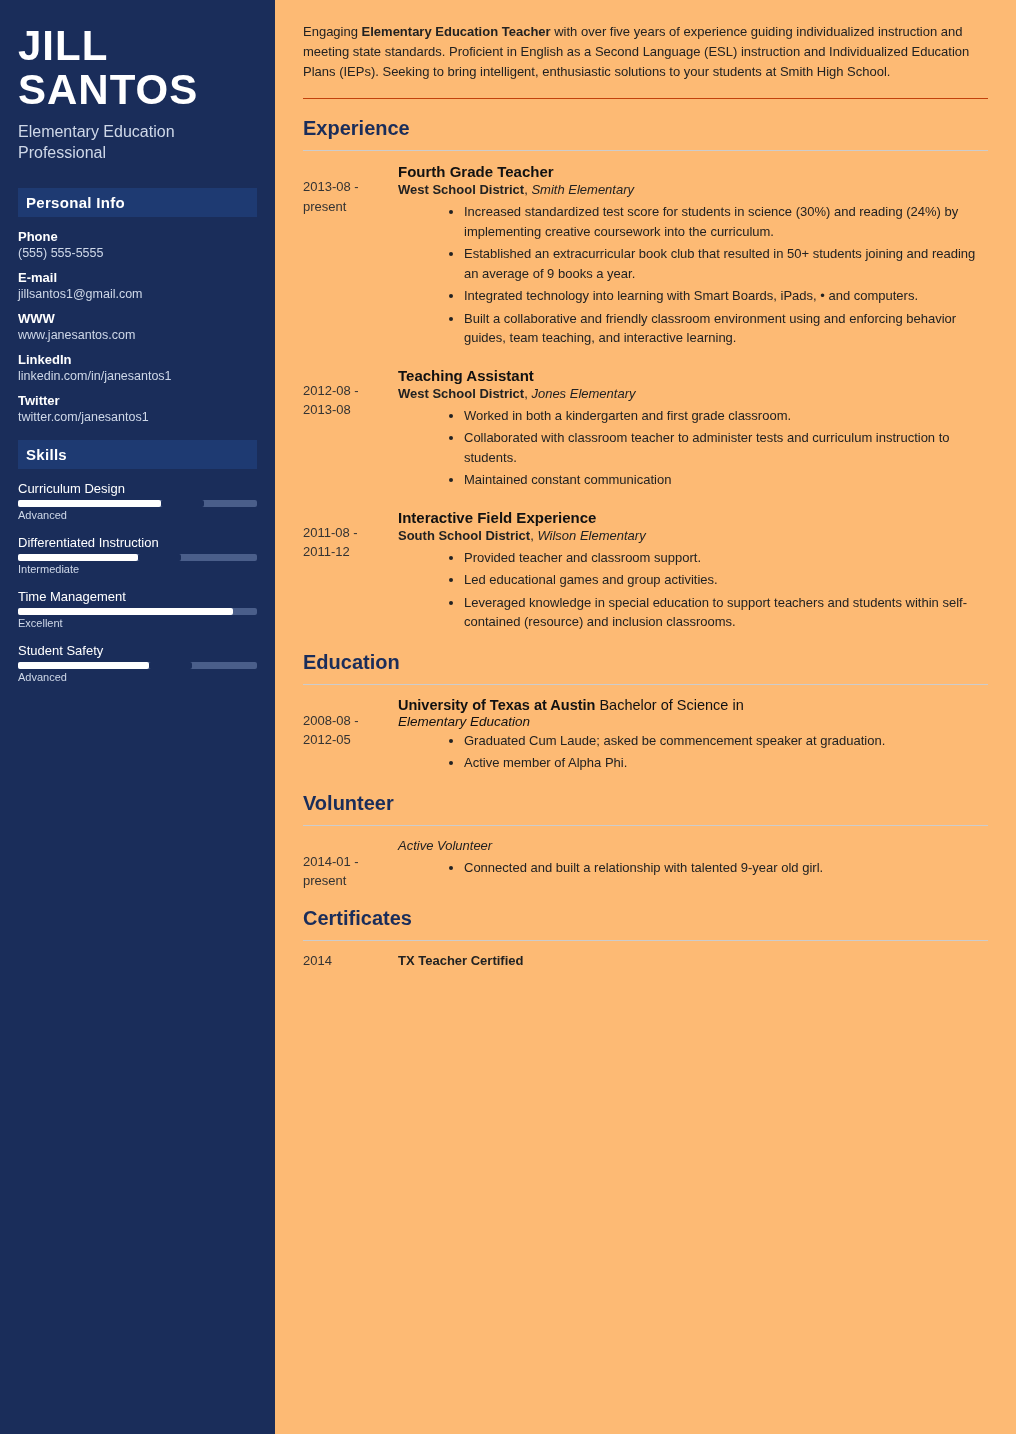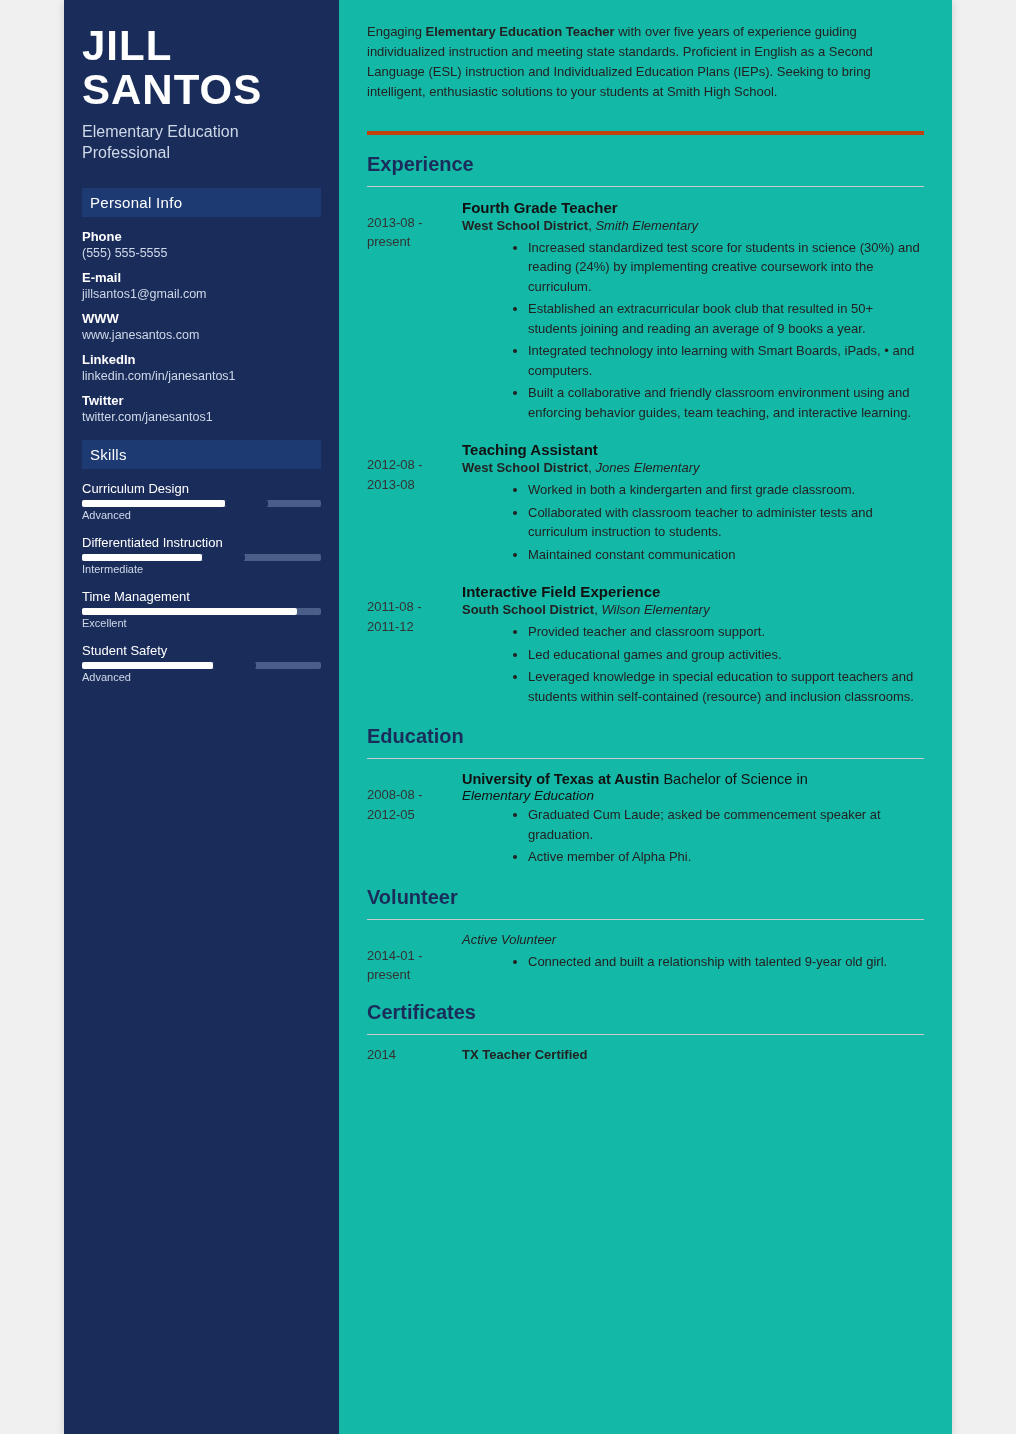--- a/index.html
+++ b/index.html
@@ -6,23 +6,23 @@
     body {
       font-family: Arial, sans-serif;
       font-size: 13px;
       background: #f0f0f0;
       display: flex;
       justify-content: center;
       align-items: flex-start;
       min-height: 100vh;
     }
     .resume {
-      width: 888px;
+      width: 1016px;
       min-height: 1434px;
-      background: #14b8a6;
+      background: #fdba74;
       display: flex;
       box-shadow: 0 2px 8px rgba(0,0,0,0.15);
     }
     
     .sidebar {
       width: 275px;
       min-width: 275px;
       background: #1a2d5a;
       color: #fff;
       padding: 24px 18px 24px 18px;
@@ -40,21 +40,21 @@
     .sidebar-title {
       font-size: 16px;
       color: #cfd8e8;
       margin-bottom: 18px;
       line-height: 1.3;
     }
     .sidebar-section-header {
       background: #1e3a72;
       color: #fff;
       font-size: 15px;
-      font-weight: normal;
+      font-weight: bold;
       padding: 6px 8px;
       margin-bottom: 12px;
       margin-top: 6px;
       letter-spacing: 0.3px;
     }
     .info-item {
       margin-bottom: 10px;
     }
     .info-label {
       font-weight: bold;
@@ -105,22 +105,22 @@
     
     .main {
       flex: 1;
       padding: 22px 28px 28px 28px;
     }
     .summary-text {
       font-size: 13px;
       color: #222;
       line-height: 1.55;
       margin-bottom: 18px;
-      border-bottom: 4px solid #c2410c;
-      padding-bottom: 28px;
+      border-bottom: 1px solid #c2410c;
+      padding-bottom: 16px;
     }
     .summary-text strong {
       font-weight: bold;
     }
     .section-title {
       font-size: 20px;
       font-weight: bold;
       color: #1a2d5a;
       margin-bottom: 10px;
       margin-top: 4px;

